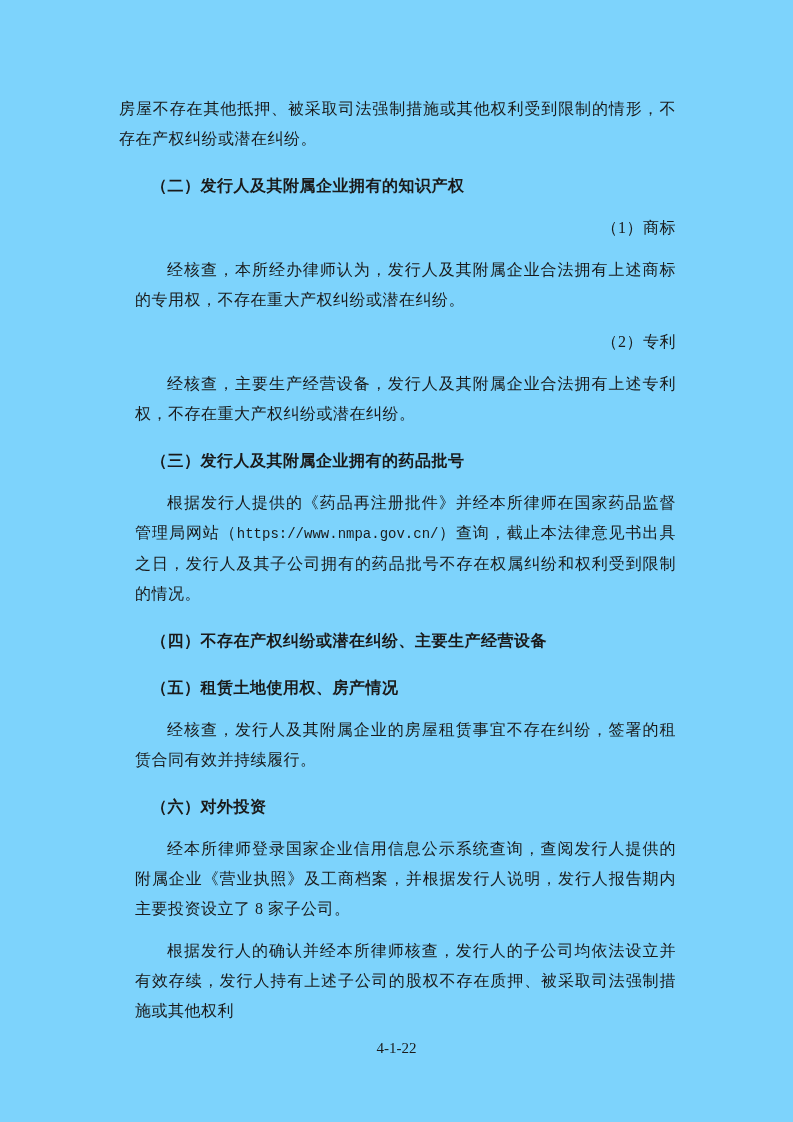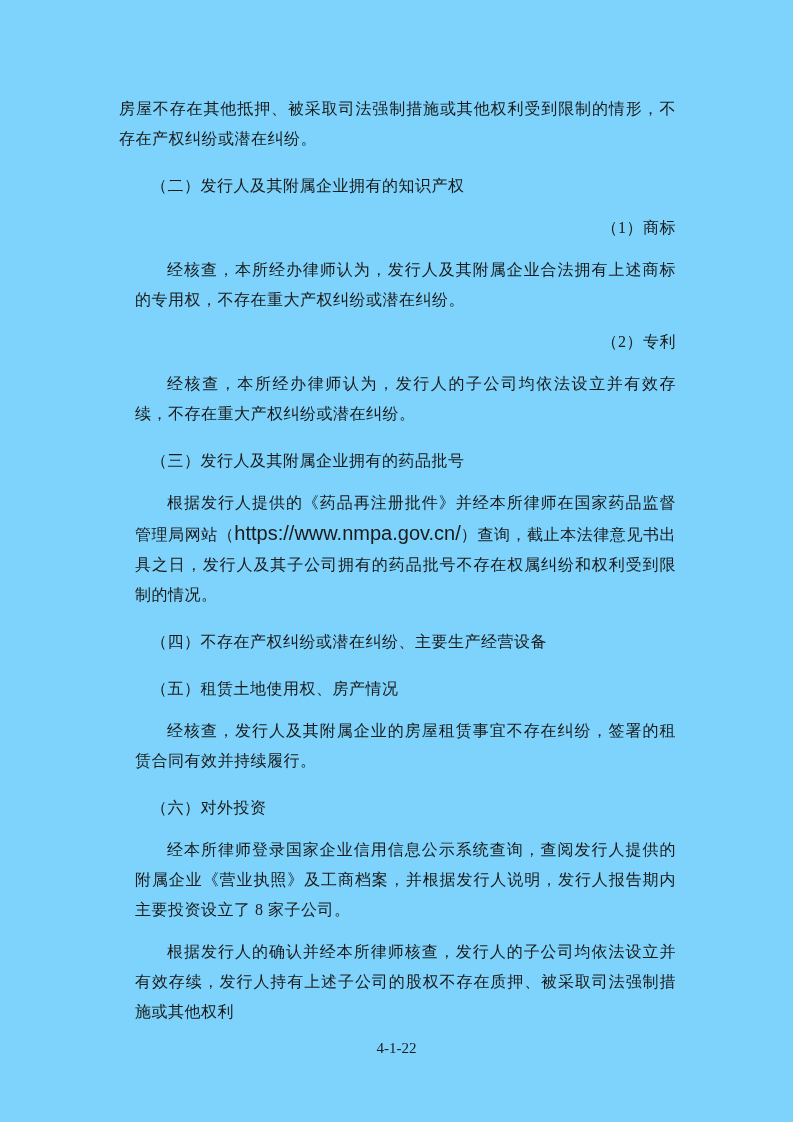--- a/index.html
+++ b/index.html
@@ -25,36 +25,36 @@
     width: 557px;
   }
   .content p {
     margin: 0 0 12px 0;
     font-size: 16px;
     line-height: 30px;
     text-align: justify;
     letter-spacing: 0.5px;
   }
   .content p.heading {
-    font-weight: normal;
+    font-weight: bold;
     text-indent: 32px;
     text-align: left;
     margin-top: 17px;
   }
   .content p.subheading {
     text-indent: 32px;
     text-align: right;
   }
   .content p.indent {
     text-indent: 32px;
     margin-left: 16px;
   }
   .mono {
-    font-family: Liberation Sans, sans-serif;
-    font-size: 20px;
+    font-family: Liberation Mono, monospace;
+    font-size: 14px;
     letter-spacing: 0;
   }
   .footer {
     position: absolute;
     left: 0;
     right: 0;
     top: 1038px;
     text-align: center;
     font-size: 15px;
     line-height: 20px;
@@ -64,21 +64,21 @@
 </head>
 <body>
 
 <div class="page">
   <div class="content">
       <p class="paragraph">房屋不存在其他抵押、被采取司法强制措施或其他权利受到限制的情形，不存在产权纠纷或潜在纠纷。</p>
       <p class="heading">（二）发行人及其附属企业拥有的知识产权</p>
       <p class="subheading">（1）商标</p>
       <p class="paragraph indent">经核查，本所经办律师认为，发行人及其附属企业合法拥有上述商标的专用权，不存在重大产权纠纷或潜在纠纷。</p>
       <p class="subheading">（2）专利</p>
-      <p class="paragraph indent">经核查，本所经办律师认为，发行人的子公司均依法设立并有效存续，不存在重大产权纠纷或潜在纠纷。</p>
+      <p class="paragraph indent">经核查，主要生产经营设备，发行人及其附属企业合法拥有上述专利权，不存在重大产权纠纷或潜在纠纷。</p>
       <p class="heading">（三）发行人及其附属企业拥有的药品批号</p>
       <p class="paragraph indent">根据发行人提供的《药品再注册批件》并经本所律师在国家药品监督管理局网站（<span class="mono">https://www.nmpa.gov.cn/</span>）查询，截止本法律意见书出具之日，发行人及其子公司拥有的药品批号不存在权属纠纷和权利受到限制的情况。</p>
       <p class="heading">（四）不存在产权纠纷或潜在纠纷、主要生产经营设备</p>
       <p class="heading">（五）租赁土地使用权、房产情况</p>
       <p class="paragraph indent">经核查，发行人及其附属企业的房屋租赁事宜不存在纠纷，签署的租赁合同有效并持续履行。</p>
       <p class="heading">（六）对外投资</p>
       <p class="paragraph indent">经本所律师登录国家企业信用信息公示系统查询，查阅发行人提供的附属企业《营业执照》及工商档案，并根据发行人说明，发行人报告期内主要投资设立了 8 家子公司。</p>
       <p class="paragraph indent">根据发行人的确认并经本所律师核查，发行人的子公司均依法设立并有效存续，发行人持有上述子公司的股权不存在质押、被采取司法强制措施或其他权利</p>
     </div>
   <div class="footer">4-1-22</div>

